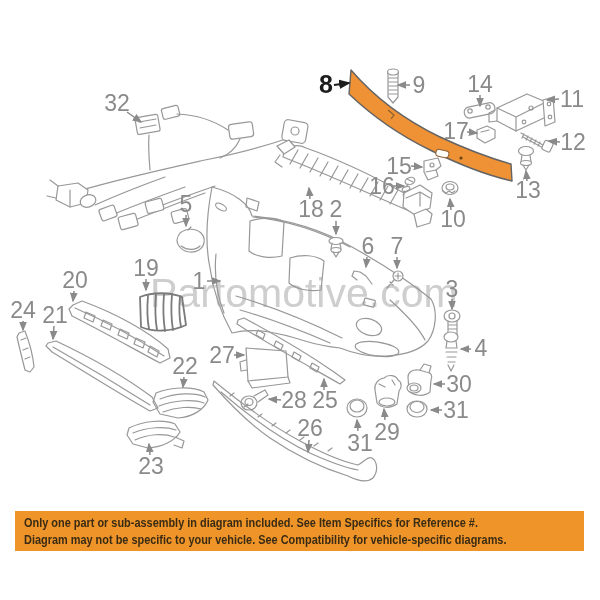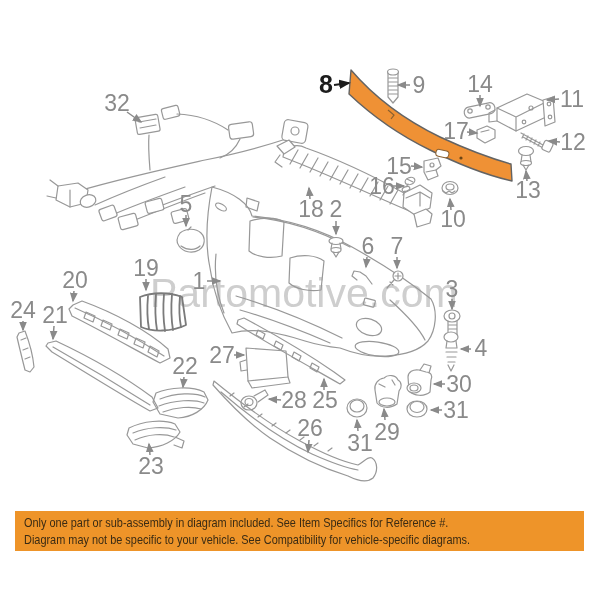--- a/index.html
+++ b/index.html
@@ -13,21 +13,21 @@
   .lnd{stroke:#7b7b7b;fill:none;stroke-width:1.8;stroke-linecap:round;stroke-linejoin:round;}
   .hl{fill:var(--hl,#ef9135);stroke:var(--hl-stroke,#636363);stroke-width:1.4;stroke-linejoin:round;}
   .part-label{font-family:"Liberation Sans",sans-serif;font-size:23px;fill:var(--label-color,#8a8a8a);text-anchor:middle;}
   .part-label.em{fill:#1c1c1c;font-weight:bold;font-size:25px;}
   .leader{stroke:var(--label-color,#8a8a8a);stroke-width:1.5;fill:none;}
   .leader.em{stroke:#1c1c1c;stroke-width:1.8;}
   #ah path{fill:var(--label-color,#8a8a8a);}
   #ah-dark path{fill:#1c1c1c;}
   .banner{position:absolute;left:15px;top:511px;width:569px;height:40px;z-index:3;
           background:var(--banner-bg,#ee9429);color:var(--banner-fg,#3a2b14);
-          font-weight:normal;font-size:13px;box-sizing:border-box;padding:3px 0 0 9px;}
+          font-weight:bold;font-size:13px;box-sizing:border-box;padding:3px 0 0 9px;}
   .banner-line{transform:scaleX(.84);transform-origin:0 50%;white-space:nowrap;line-height:17px;}
 </style>
 </head>
 <body>
 
 <div id="stage">
 
   <div class="watermark">Partomotive.com</div>
 
   <svg id="diagram-svg" width="600" height="600" viewBox="0 0 600 600">

